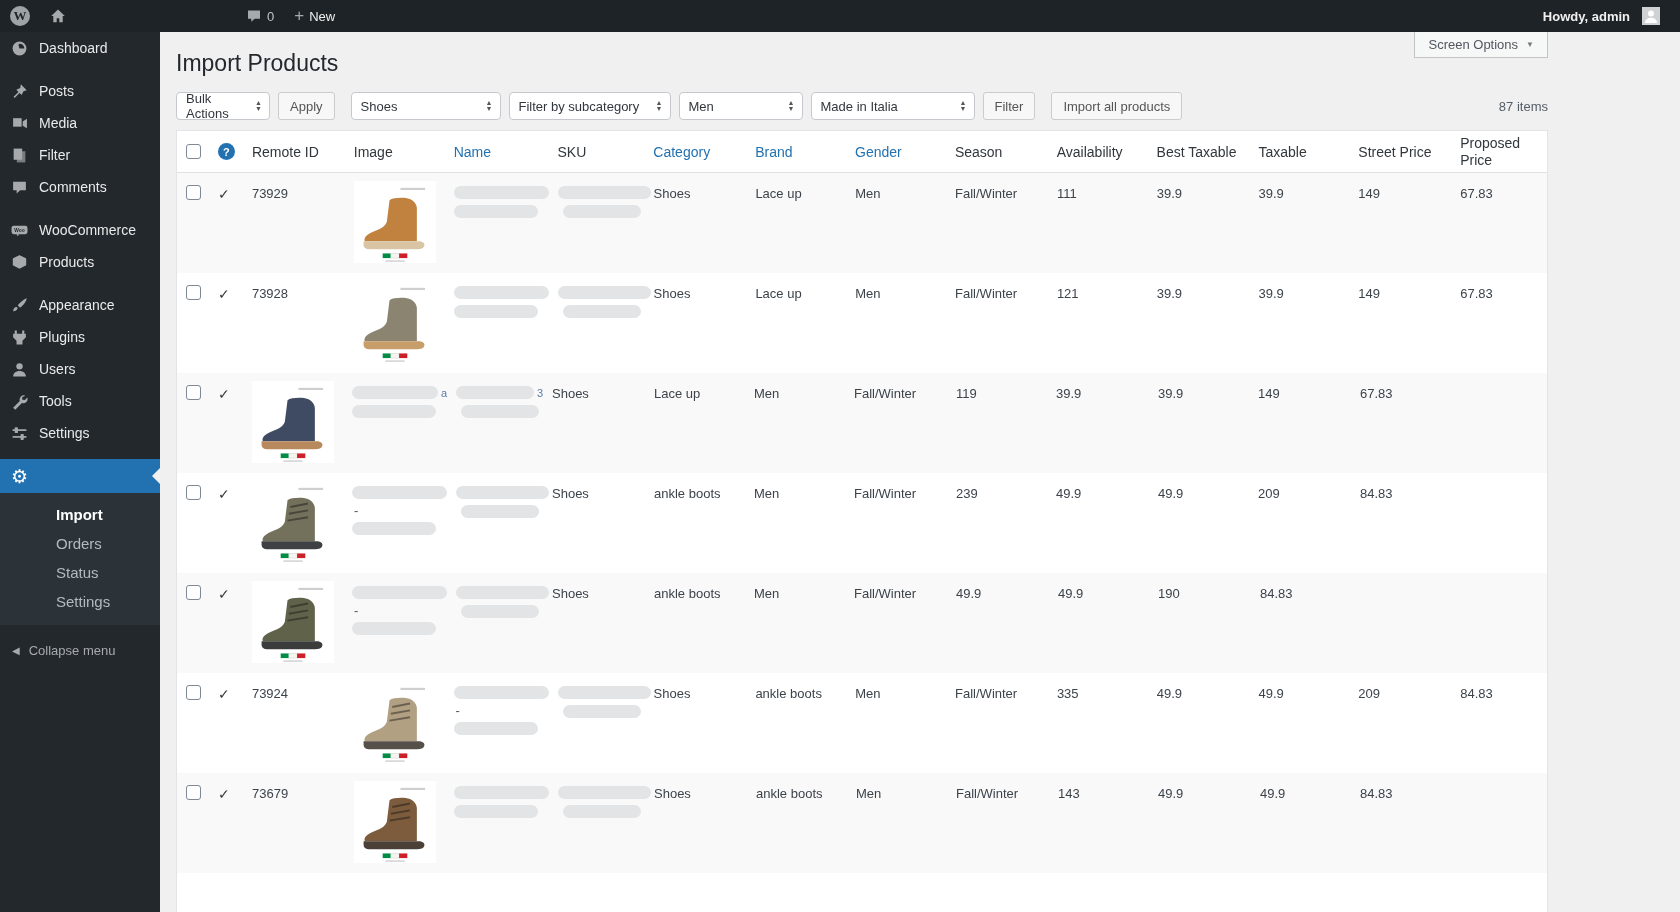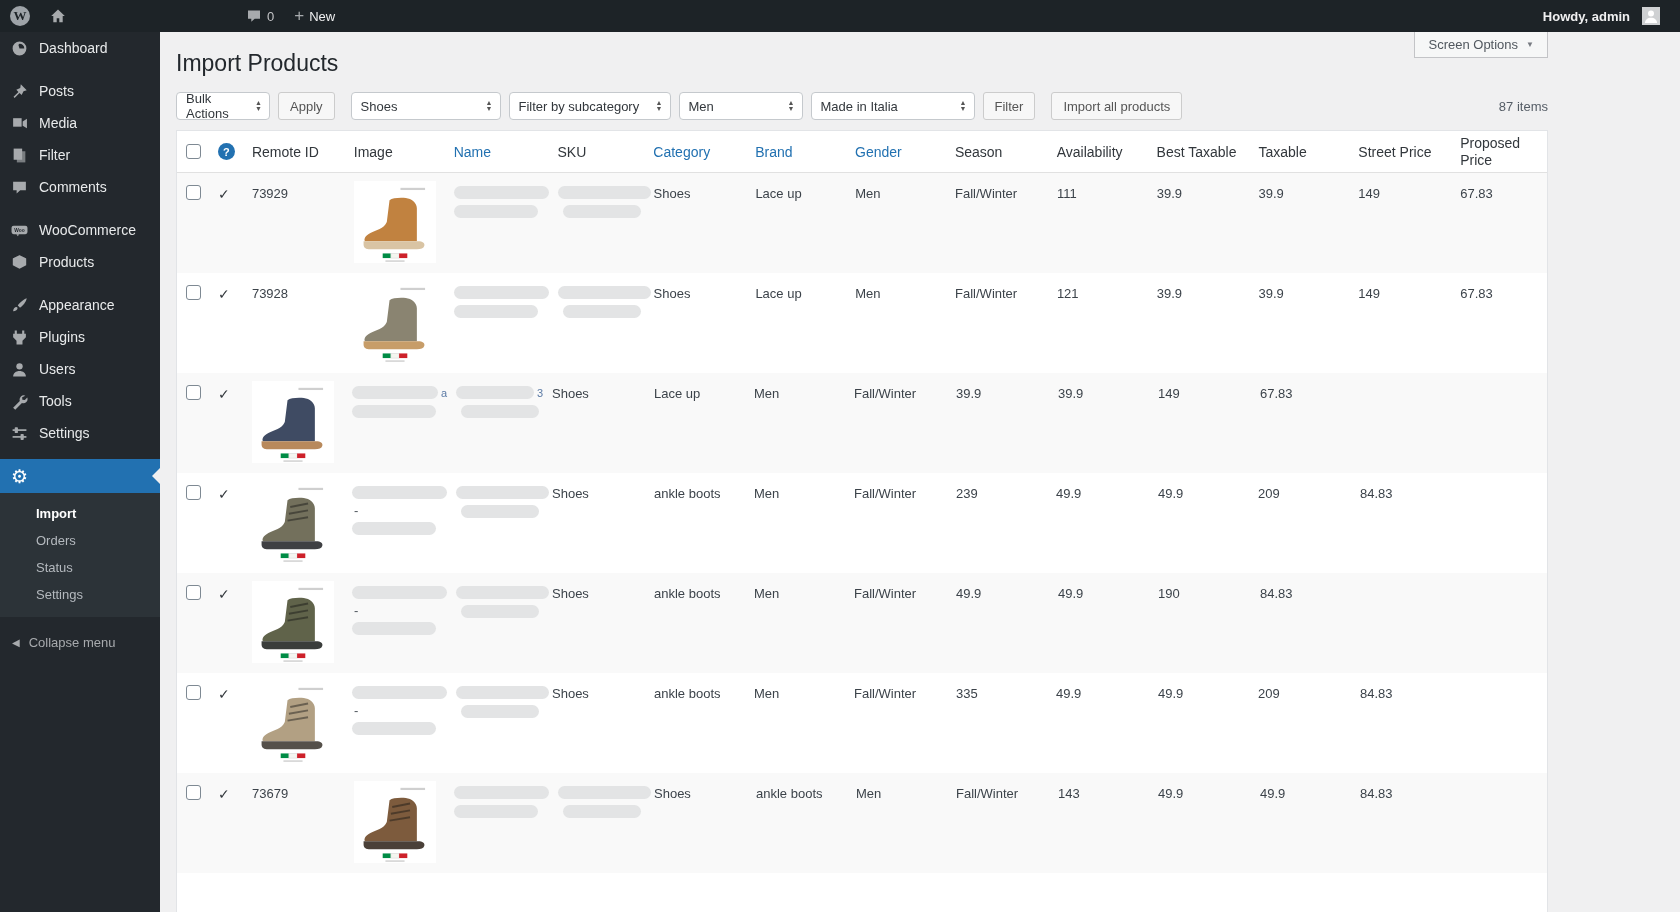--- a/index.html
+++ b/index.html
@@ -41,21 +41,21 @@
   .menu-item .menu-icon { width:19px; height:19px; display:flex; align-items:center; justify-content:center; }
   .menu-item .menu-icon svg { width:17px; height:17px; fill:#a7aaad; display:block; }
   .menu-sep { height:11px; }
   .active-plugin { position:relative; background:#2271b1; height:34px; margin-top:10px; }
   .active-plugin .gear-glyph { color:#fff; font-size:19px; line-height:19px; }
   .arrow-notch {
     position:absolute; right:0; top:50%; margin-top:-8px; width:0; height:0;
     border:8px solid transparent; border-right-color:#f0f0f1;
   }
   .submenu { padding:7px 0 9px 0; background:#2c3338; }
-  .submenu-item { padding:6px 0 6px 36px; font-size:13px; color:#b4b9be; cursor:pointer; }
+  .submenu-item { padding:6px 0 6px 36px; font-size:15px; color:#b4b9be; cursor:pointer;margin-left:20px; }
   .submenu-item.current { color:#fff; font-weight:bold; }
   .collapse {
     display:flex; align-items:center; gap:9px; margin-top:18px; padding-left:12px;
     color:#a7aaad; font-size:13px; cursor:pointer;
   }
   .collapse .col-arrow { font-size:10px; }
   
   .content { position:absolute; top:32px; left:160px; right:0; bottom:0; background:#f0f0f1; }
   .screen-options {
     position:absolute; top:0; right:132px; height:26px; display:flex; align-items:center; gap:8px;
@@ -488,20 +488,21 @@
               <div class="blur-row">
                 <div class="blur s1"></div>
                 <span class="tail">3</span>
               </div>
               <div class="blur s2"></div>
             </div>
             <div class="td" style="width:102px"><span>Shoes</span></div>
             <div class="td" style="width:100px"><span>Lace up</span></div>
             <div class="td" style="width:100px"><span>Men</span></div>
             <div class="td" style="width:102px"><span>Fall/Winter</span></div>
+            <div class="td" style="width:100px"><span>119</span></div>
             <div class="td" style="width:102px"><span>39.9</span></div>
             <div class="td" style="width:100px"><span>39.9</span></div>
             <div class="td" style="width:102px"><span>149</span></div>
             <div class="td" style="width:96px"><span>67.83</span></div>
           </div>
           <div class="tr">
             <div class="td cb-cell" style="width:32px">
               <div class="checkbox"></div>
             </div>
             <div class="td" style="width:34px"><span class="checkmark">✓</span></div>
@@ -583,20 +584,21 @@
             <div class="td" style="width:102px"><span>49.9</span></div>
             <div class="td" style="width:100px"><span>49.9</span></div>
             <div class="td" style="width:102px"><span>190</span></div>
             <div class="td" style="width:96px"><span>84.83</span></div>
           </div>
           <div class="tr">
             <div class="td cb-cell" style="width:32px">
               <div class="checkbox"></div>
             </div>
             <div class="td" style="width:34px"><span class="checkmark">✓</span></div>
+            <div class="td" style="width:102px"><span>73924</span></div>
             <div class="td" style="width:100px">
               <div class="img-box"><svg width="82" height="82" viewBox="0 0 60 60">
                   <rect width="60" height="60" fill="#ffffff"></rect>
                   <rect x="34" y="5" width="18" height="1.6" fill="#cfcfcf"></rect>
                   <path d="M26 14 L24 30 C22 35 16 36 12 38 C8.5 40 7 42 8 44 L46 44 L46 20 C46 16 42 13 38 12.5 C33 12 28 12.6 26 14 Z" fill="#b2a083"></path>
                   <g stroke="rgba(20,20,20,0.45)" stroke-width="1.4">
                     <line x1="28" y1="19" x2="41" y2="16.5"></line>
                     <line x1="27" y1="24" x2="41" y2="21.5"></line>
                     <line x1="26" y1="29" x2="41" y2="26.5"></line>
                   </g>

